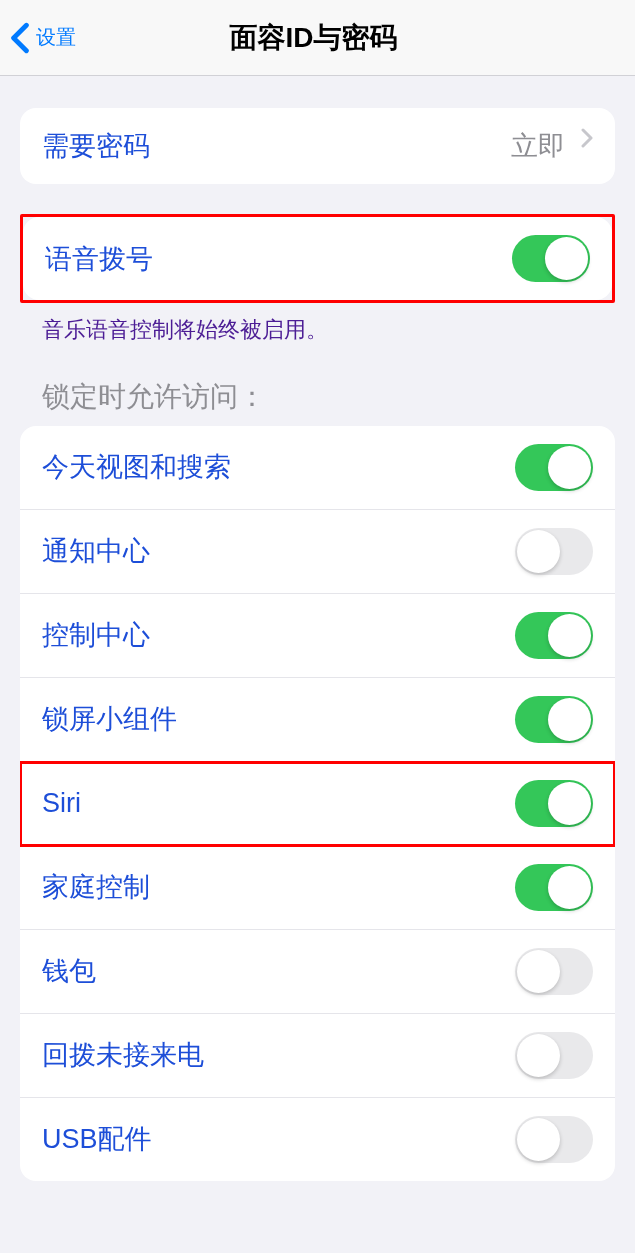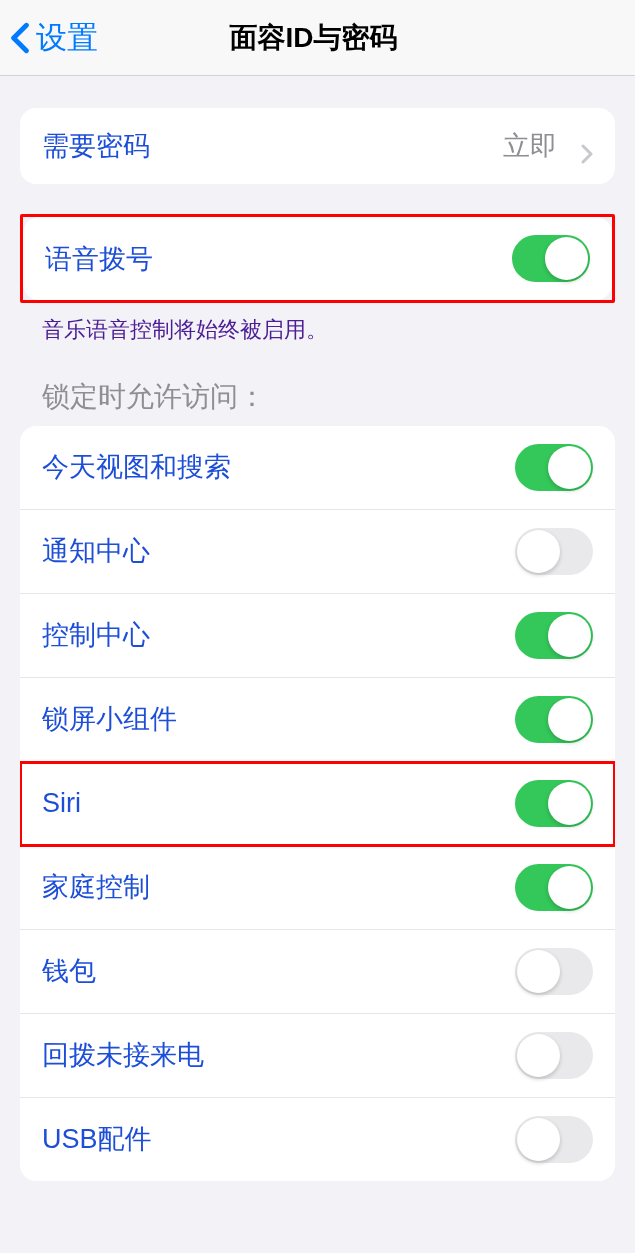--- a/index.html
+++ b/index.html
@@ -21,21 +21,21 @@
       border-bottom: 1px solid #d1d1d6;
       display: flex;
       align-items: center;
       position: relative;
       padding: 0 10px;
     }
     .back-button {
       display: flex;
       align-items: center;
       color: #007aff;
-      font-size: 31px;
+      font-size: 20px;
       cursor: pointer;
     }
     .back-chevron {
       width: 20px;
       height: 32px;
       margin-right: 6px;
     }
     .nav-title {
       position: absolute;
       left: 0;
@@ -68,22 +68,22 @@
     }
     .row:last-child {
       border-bottom: none;
     }
     .row-label {
       font-size: 27px;
       color: #1d4ed8;
     }
     .row-value {
       display: flex;
-      align-items: flex-end;
-      gap: 24px;
+      align-items: flex-start;
+      gap: 16px;
     }
     .row-detail {
       font-size: 27px;
       color: #8e8e93;
     }
     .chevron-right {
       width: 12px;
       height: 20px;
       flex-shrink: 0;
     }

